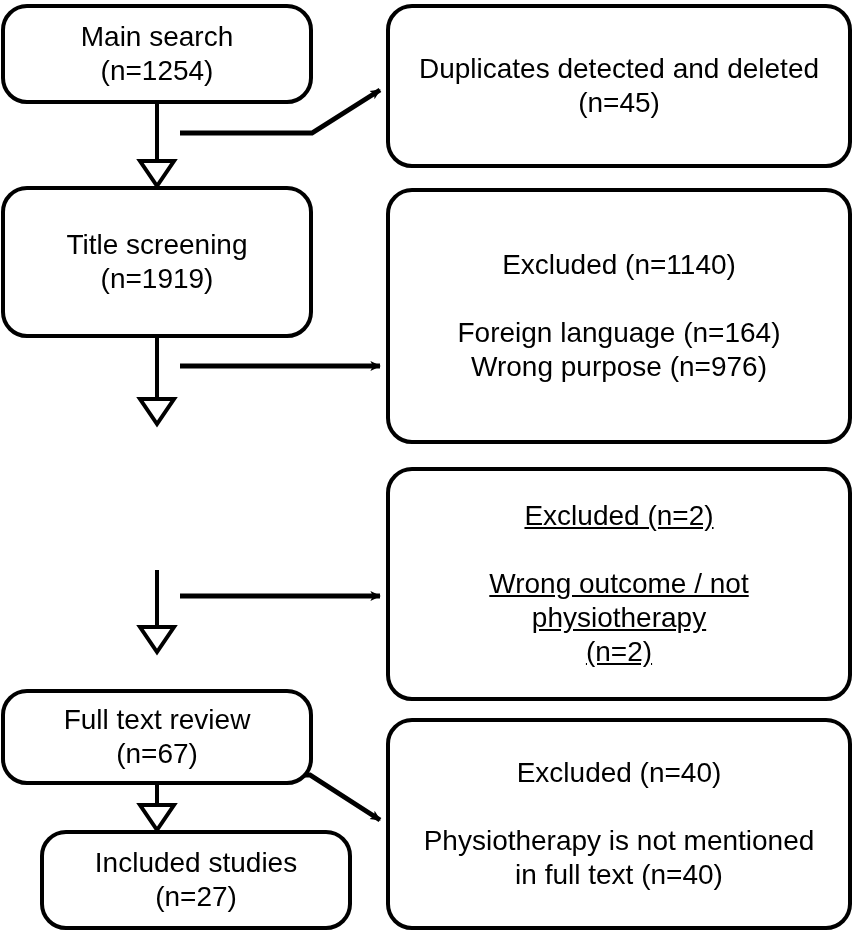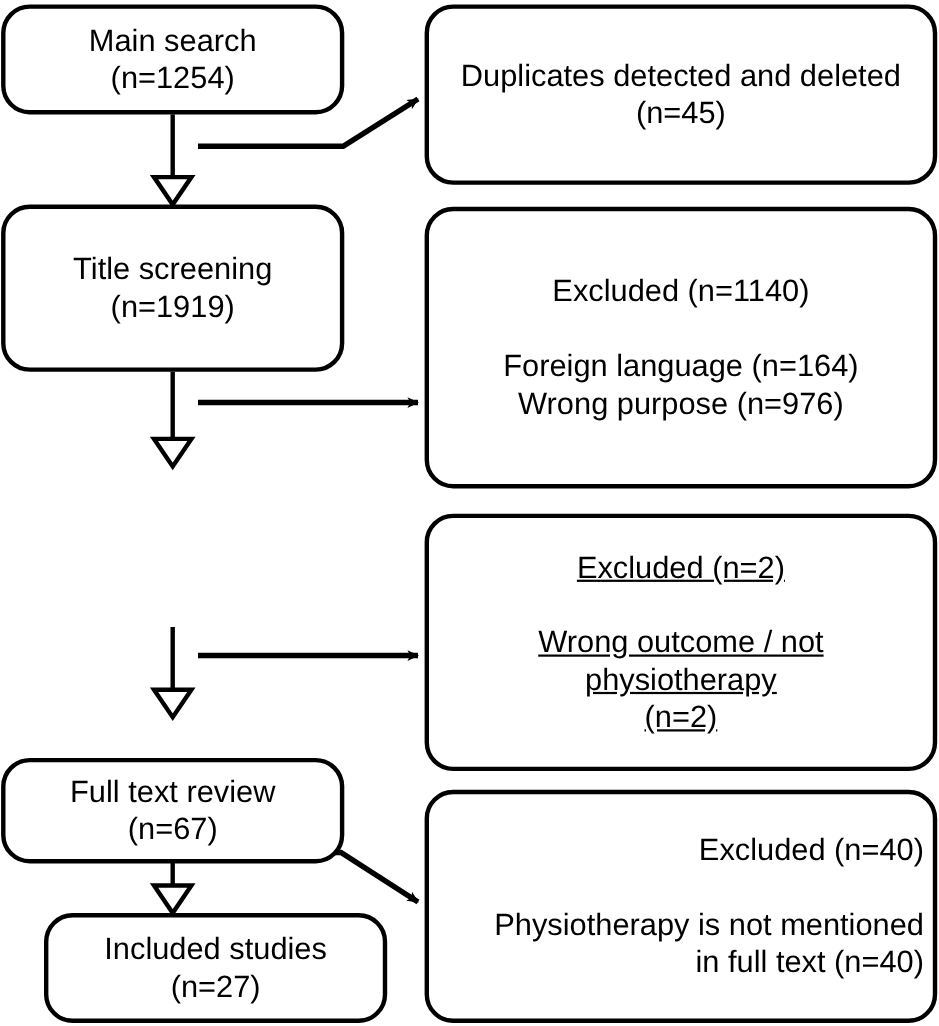--- a/index.html
+++ b/index.html
@@ -48,21 +48,21 @@
   
   #box-main-search      { left: 1px;   top: 4px;   width: 312px; height: 100px; }
   #box-title-screening  { left: 1px;   top: 186px; width: 312px; height: 152px; }
   #box-review-abstracts { left: 1px;   top: 424px; width: 312px; height: 146px; }
   #box-full-text-review { left: 1px;   top: 652px; width: 312px; height: 96px; margin-top: 37px;  }
   #box-included-studies { left: 1px;   top: 830px; width: 312px; height: 100px; margin-left: 39px; }
   
   #box-duplicates       { left: 386px; top: 4px;   width: 466px; height: 164px; align-items: center; }
   #box-excluded-title   { left: 386px; top: 188px; width: 466px; height: 256px; }
   #box-excluded-abs     { left: 386px; top: 467px; width: 466px; height: 234px; text-decoration: underline; }
-  #box-excluded-full    { left: 386px; top: 718px; width: 466px; height: 212px; text-align: right; }
+  #box-excluded-full    { left: 386px; top: 718px; width: 466px; height: 212px; }
 </style>
 </head>
 <body>
 
 <div id="flow-root">
 
   <svg id="flow-svg" viewBox="0 0 854 933">
     <defs>
       <marker id="solid-head" markerWidth="11" markerHeight="11" refX="9.6" refY="5.5" orient="auto" markerUnits="userSpaceOnUse">
         <path d="M0,0.6 L10.5,5.5 L0,10.4 L2.6,5.5 Z" fill="#000000"></path>

